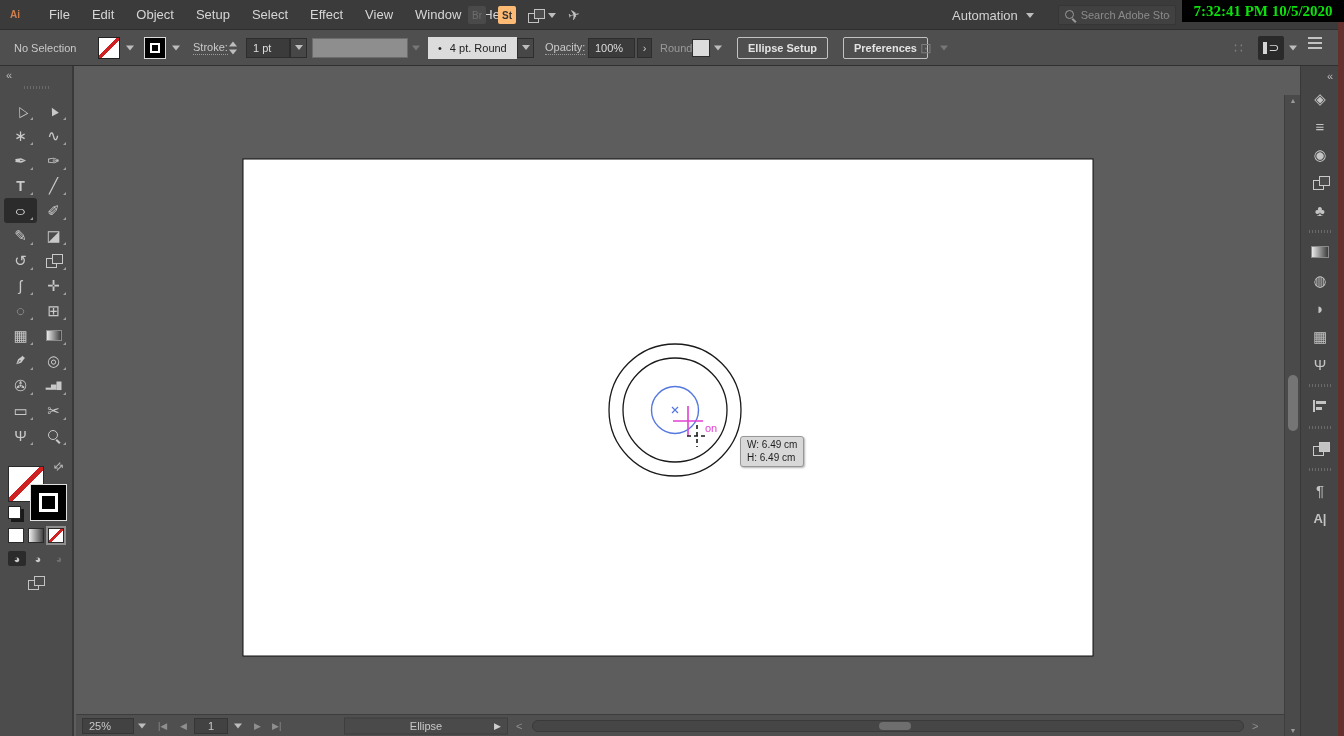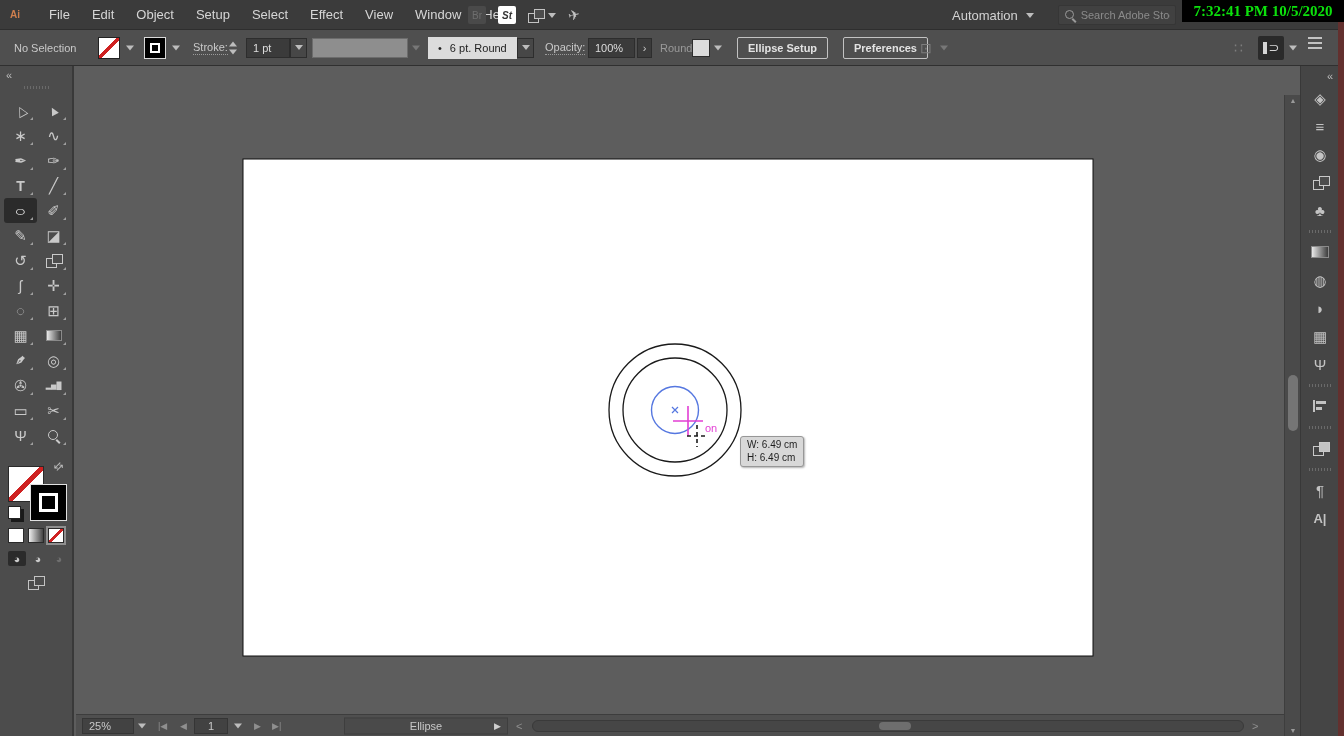--- a/index.html
+++ b/index.html
@@ -7,21 +7,21 @@
   .root{position:relative;width:1344px;height:736px;overflow:hidden;background:#5d5d5d;color:#d6d6d6;}
 
   
   .menubar{position:absolute;left:0;top:0;width:1344px;height:30px;background:#3b3b3b;display:flex;align-items:center;border-bottom:1px solid #2e2e2e;}
   .ai-logo{margin-left:10px;font-weight:bold;font-size:10px;color:#cf7f4e;}
   .menus{display:flex;margin-left:18px;}
   .menu-item{padding:0 11px;font-size:13px;color:#d6d6d6;cursor:default;}
   .mb-icons{position:absolute;left:468px;top:0;height:30px;display:flex;align-items:center;gap:12px;}
   .badge{display:inline-flex;align-items:center;justify-content:center;width:18px;height:18px;font-size:10px;border-radius:2px;}
   .badge.dim{background:#4a4a4a;color:#6e6e6e;}
-  .badge.lite{background:#ffffff;color:#333;font-weight:bold;font-style:italic;}
+  .badge.lite{background:#fdba74;color:#333;font-weight:bold;}
   .rocket{font-size:14px;color:#c2c2c2;display:inline-block;transform:rotate(-12deg);}
   .workspace{position:absolute;left:952px;top:0;height:30px;display:flex;align-items:center;gap:8px;font-size:13px;color:#d2d2d2;}
   .search{position:absolute;left:1058px;top:5px;width:118px;height:20px;background:#414141;border:1px solid #363636;border-radius:2px;display:flex;align-items:center;gap:5px;padding:0 5px;}
   .search .ph{font-size:11px;color:#8b8b8b;white-space:nowrap;overflow:hidden;}
   .clock{position:absolute;right:0;top:0;width:162px;height:22px;background:#000;color:#0ce00c;font-family:"Liberation Serif",serif;font-weight:bold;font-size:15px;display:flex;align-items:center;justify-content:center;white-space:nowrap;}
 
   
   .caret{display:inline-block;width:0;height:0;border-left:4px solid transparent;border-right:4px solid transparent;border-top:5px solid #bdbdbd;}
   .caret.dim{border-top-color:#777;}
   .mag{position:relative;display:inline-block;width:13px;height:13px;}
@@ -174,21 +174,21 @@
         <span class="caret"></span>
       </span>
     <span class="cfield" style="left:246px;width:44px;">1 pt</span>
     <span class="dd-btn" style="left:290px;">
         <span class="caret"></span>
       </span>
     <span class="profile" style="left:312px;"></span>
     <span class="caret dim" style="left:412px;"></span>
     <span class="brushf" style="left:428px;">
       <span>•</span>
-      <span>6 pt. Round</span>
+      <span>4 pt. Round</span>
     </span>
     <span class="dd-btn" style="left:517px;">
         <span class="caret"></span>
       </span>
     <span class="dotted" style="left:545px;">Opacity:</span>
     <span class="cfield" style="left:588px;width:47px;">100%</span>
     <span class="nextb" style="left:637px;">›</span>
     <span style="left:660px;color:#9a9a9a;">Round:</span>
     <span class="stylesw" style="left:692px;"></span>
     <span class="caret" style="left:714px;"></span>

